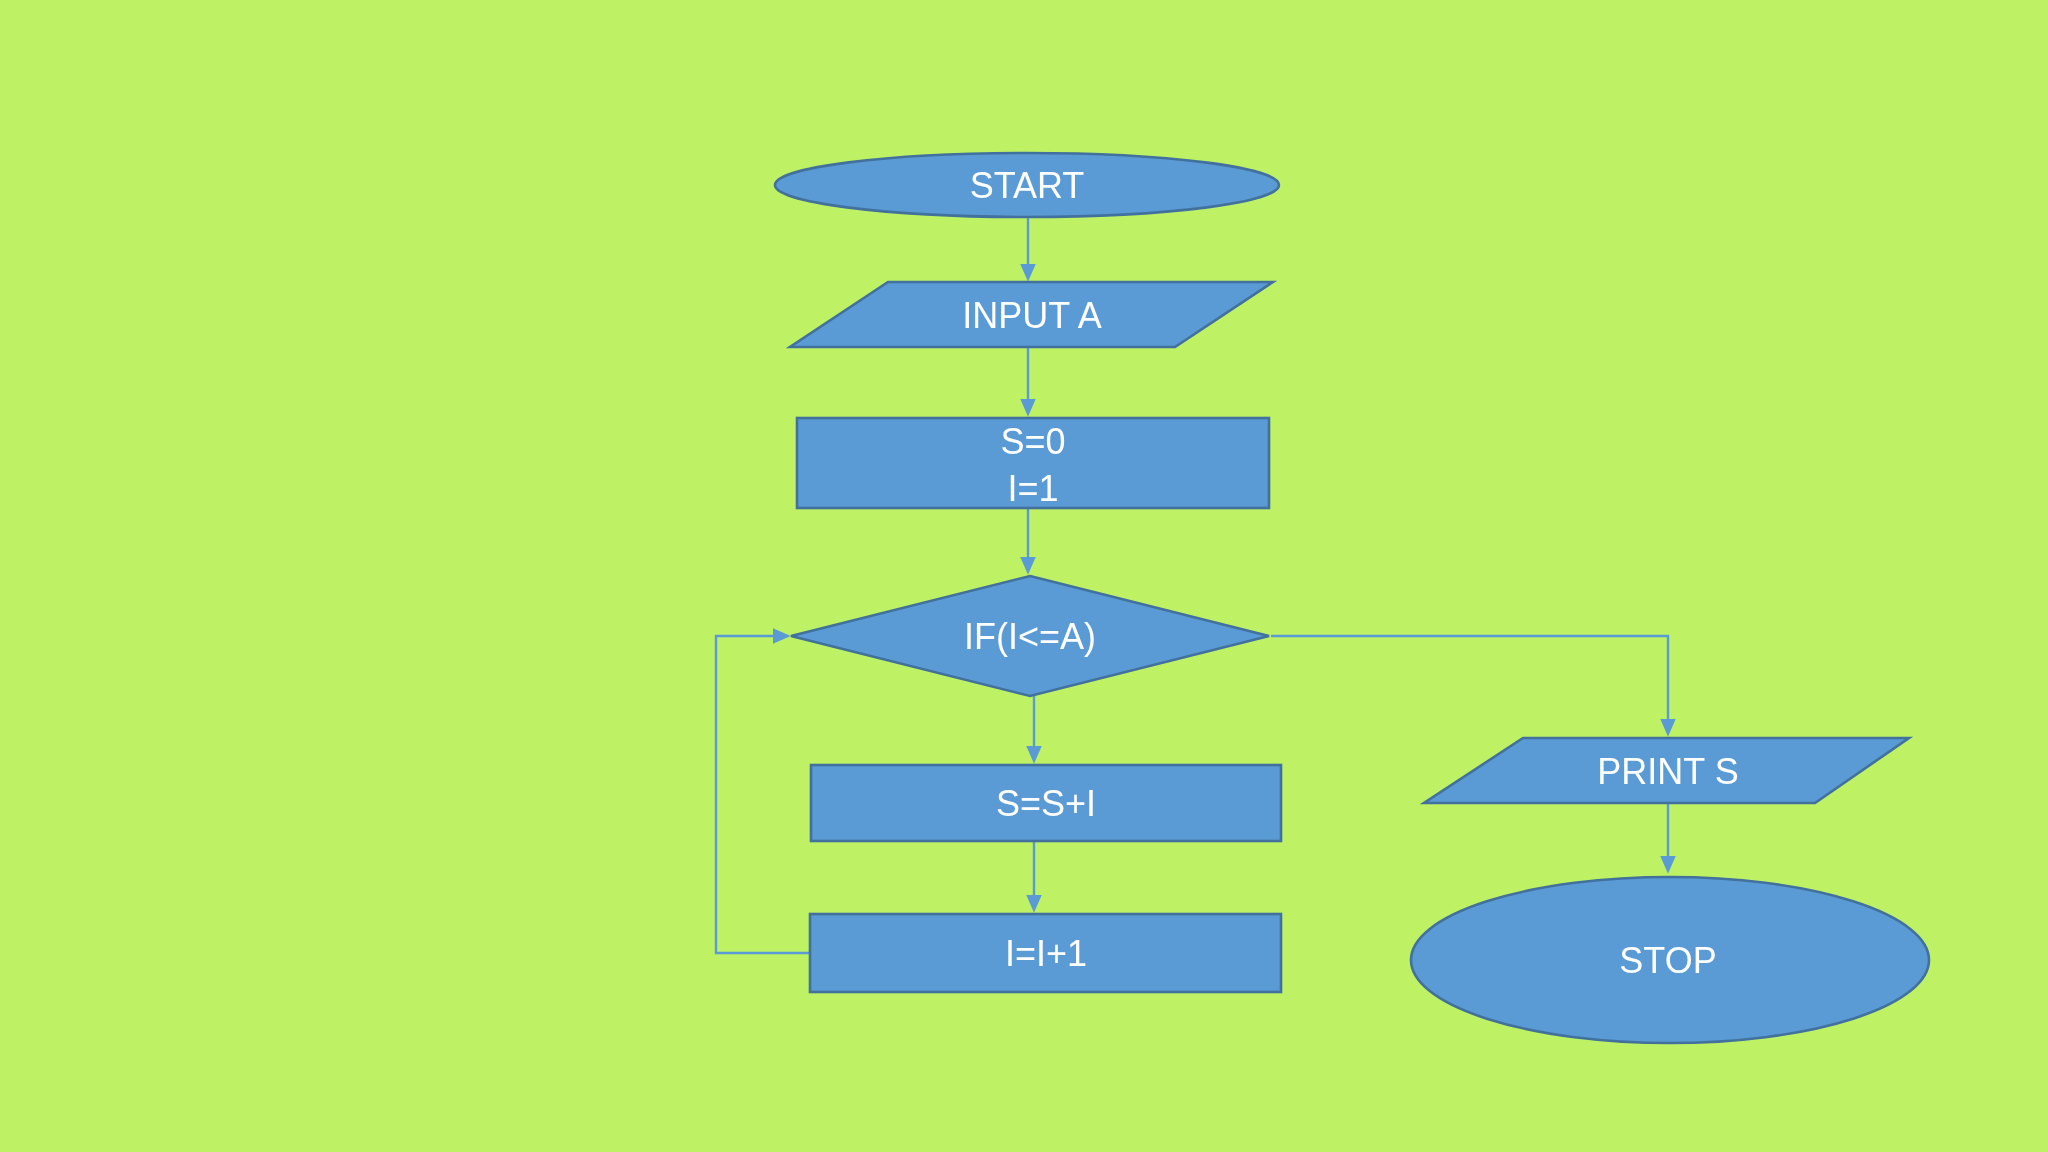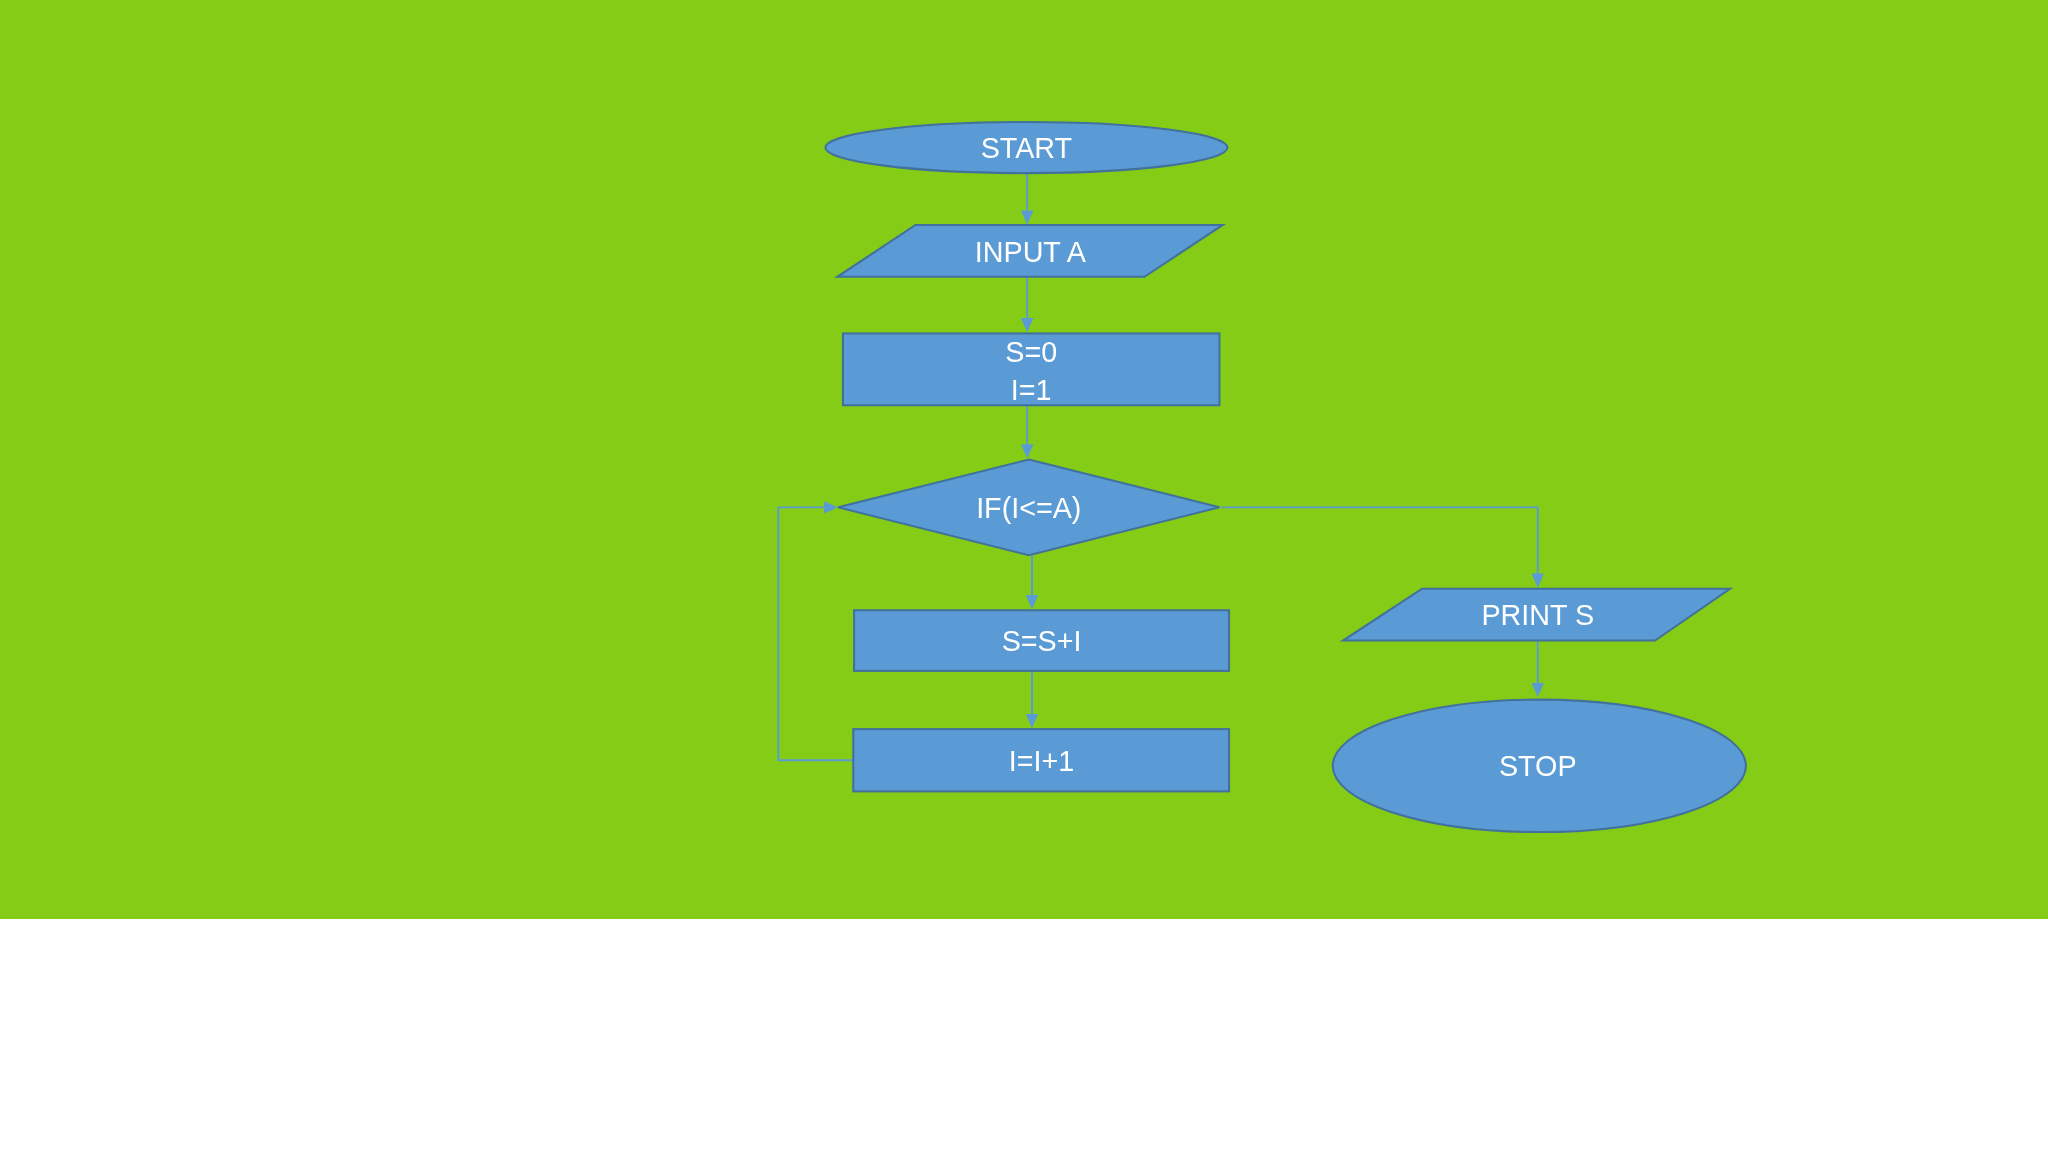--- a/index.html
+++ b/index.html
@@ -3,22 +3,22 @@
 <meta charset="utf-8">
 <style>
   html, body {
     margin: 0;
     padding: 0;
     background: #ffffff;
   }
   #canvas {
     position: relative;
     width: 2048px;
-    height: 919px;
-    background: #84cc16;
+    height: 1152px;
+    background: #bef264;
     overflow: hidden;
     font-family: "Liberation Sans", sans-serif;
   }
   #canvas svg {
     position: absolute;
     inset: 0;
     width: 100%;
     height: 100%;
     display: block;
   }

